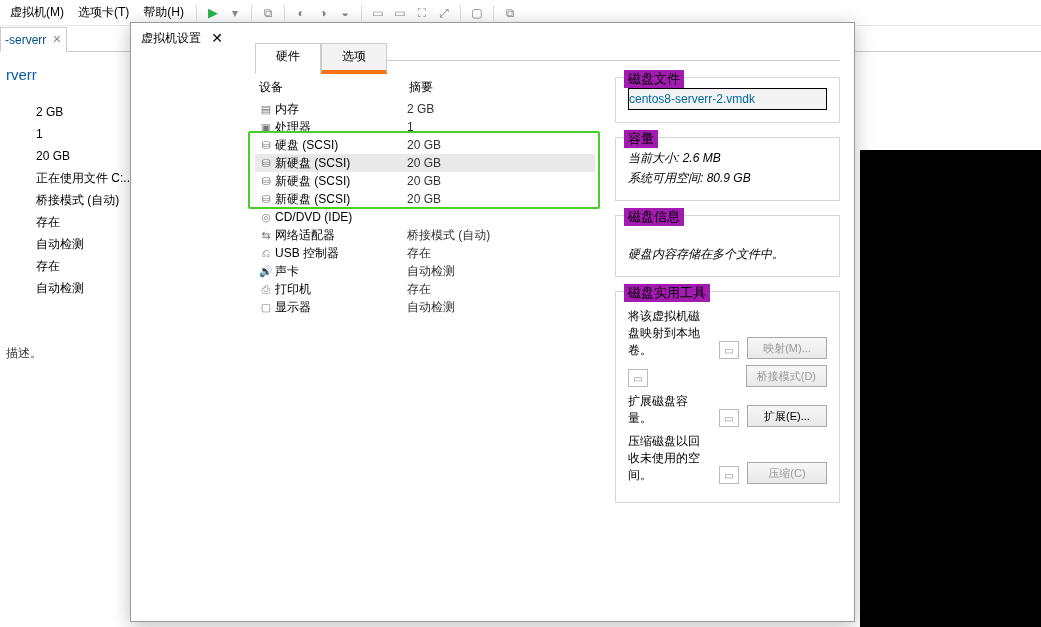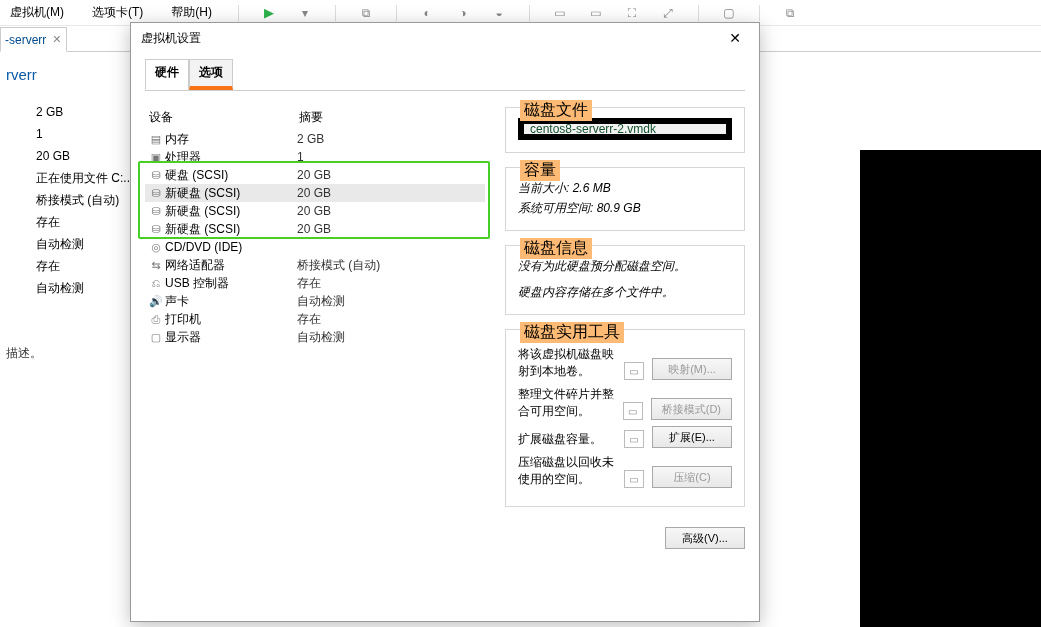--- a/index.html
+++ b/index.html
@@ -13,21 +13,21 @@
     height: 627px;
     overflow: hidden;
     position: relative;
   }
   
   .menubar {
     height: 26px;
     display: flex;
     align-items: center;
     padding: 0 4px;
-    gap: 16px;
+    gap: 2px;
     border-bottom: 1px solid #e8e8e8;
   }
   .menubar .mi { padding: 2px 6px; cursor: default; }
   .toolbar-sep { width:1px; height:16px; background:#ddd; margin:0 4px;}
   .toolbar-btn { width:20px; height:20px; display:flex; align-items:center; justify-content:center; color:#888; }
   .play-icon { color:#2bb24c; font-size:13px; }
   .tabstrip {
     height: 26px;
     display:flex;
     align-items:flex-end;
@@ -50,53 +50,52 @@
     padding: 8px 4px;
   }
   .vm-title { color:#0a5aa6; font-size:15px; padding:6px 2px 18px; }
   .side-values { font-size:12px; line-height:22px; padding-left:32px;}
   .side-desc { padding:6px 2px; color:#333; font-size:12px; }
 
   
   .dialog {
     position:absolute;
     left:130px; top:22px;
-    width:630px;
+    width:725px;
     height:600px;
     background:#fff;
     border:1px solid #9a9a9a;
     box-shadow:0 4px 18px rgba(0,0,0,.25);
     display:flex;
-    flex-direction:column;
+    flex-direction:row;
   }
   .dlg-titlebar {
     height:30px;
     display:flex;
     align-items:center;
     justify-content:space-between;
     padding:0 8px 0 10px;
     font-size:12px;
   }
   .dlg-close { width:32px; height:22px; display:flex; align-items:center; justify-content:center; font-size:14px;}
   .dlg-body {
     flex:1;
     padding:6px 14px 10px;
     display:flex;
     flex-direction:column;
   }
   .dlg-tabs { display:flex; gap:0; border-bottom:1px solid #ccc; }
   .dlg-tab {
-    padding:4px 9px 5px;
+    padding:4px 20px 5px;
     border:1px solid #ccc;
     background:#fff;
     position:relative;
-    top:0;
+    top:14px;
     border-bottom:1px solid #fff;
     cursor:default;
-    font-weight:bold;
   }
   .dlg-tab.inactive { background:#f3f3f3; border-bottom:4px solid #f97316; }
   .panes { flex:1; display:flex; gap:20px; padding-top:16px; }
   .hw-list {
     width:340px;
     position:relative;
   }
   .hw-head { display:flex; padding:2px 4px 4px; font-weight:400;}
   .hw-head .c1{width:150px;}
   .hw-row {
@@ -124,34 +123,34 @@
     flex-direction:column;
   }
   .group {
     border:1px solid #d6d6d6;
     padding:10px 12px 12px;
     margin-bottom:14px;
     position:relative;
   }
   .group .legend {
     position:absolute;
-    top:-8px; left:14px;
-    background:#fdba74;
+    top:-8px; left:8px;
+    background:#a21caf;
     padding:0 4px;
-    font-size:16px;
+    font-size:13px;
   }
   .file-field {
     width:100%;
     height:22px;
-    border:6px solid #000000;
+    border:1px solid #000000;
     background:#f3f3f3;
-    padding:0 6px;
-    display:flex;
-    align-items:center;
-    color:#14532d;
+    padding:0 0;
+    display:flex;
+    align-items:center;
+    color:#0369a1;
   }
   .kv-line{ line-height:20px;font-style:italic;}
   .util-row{
     display:flex;
     align-items:flex-end;
     justify-content:space-between;
     margin:6px 0;
     gap:8px;
   }
   .util-row .txt{ flex:1; }
@@ -329,48 +328,43 @@
         </div>
 
         <div class="group">
           <span class="legend">容量</span>
           <div class="kv-line">当前大小: 2.6 MB</div>
           <div class="kv-line">系统可用空间: 80.9 GB</div>
         </div>
 
         <div class="group">
           <span class="legend">磁盘信息</span>
-          <div class="kv-line">没有为此硬盘预分配磁盘空间。</div>
-          <div class="kv-line" style="margin-top:6px">硬盘内容存储在多个文件中。</div>
+          <div class="kv-line" style="margin-top:18px">硬盘内容存储在多个文件中。</div>
         </div>
 
         <div class="group">
           <span class="legend">磁盘实用工具</span>
 
           <div class="util-row">
             <span class="txt">将该虚拟机磁盘映射到本地卷。</span>
             <span class="ic-sq">▭</span>
             <span class="btn disabled">映射(M)...</span>
           </div>
           <div class="util-row">
-            <span class="txt">整理文件碎片并整合可用空间。</span>
             <span class="ic-sq">▭</span>
             <span class="btn disabled">桥接模式(D)</span>
           </div>
           <div class="util-row">
             <span class="txt">扩展磁盘容量。</span>
             <span class="ic-sq">▭</span>
             <span class="btn">扩展(E)...</span>
           </div>
           <div class="util-row">
             <span class="txt">压缩磁盘以回收未使用的空间。</span>
             <span class="ic-sq">▭</span>
             <span class="btn disabled">压缩(C)</span>
           </div>
         </div>
 
-        <div class="adv-row">
-          <span class="btn">高级(V)...</span>
-        </div>
       </div>
     </div>
   </div>
 </div>
 
 </body></html>

